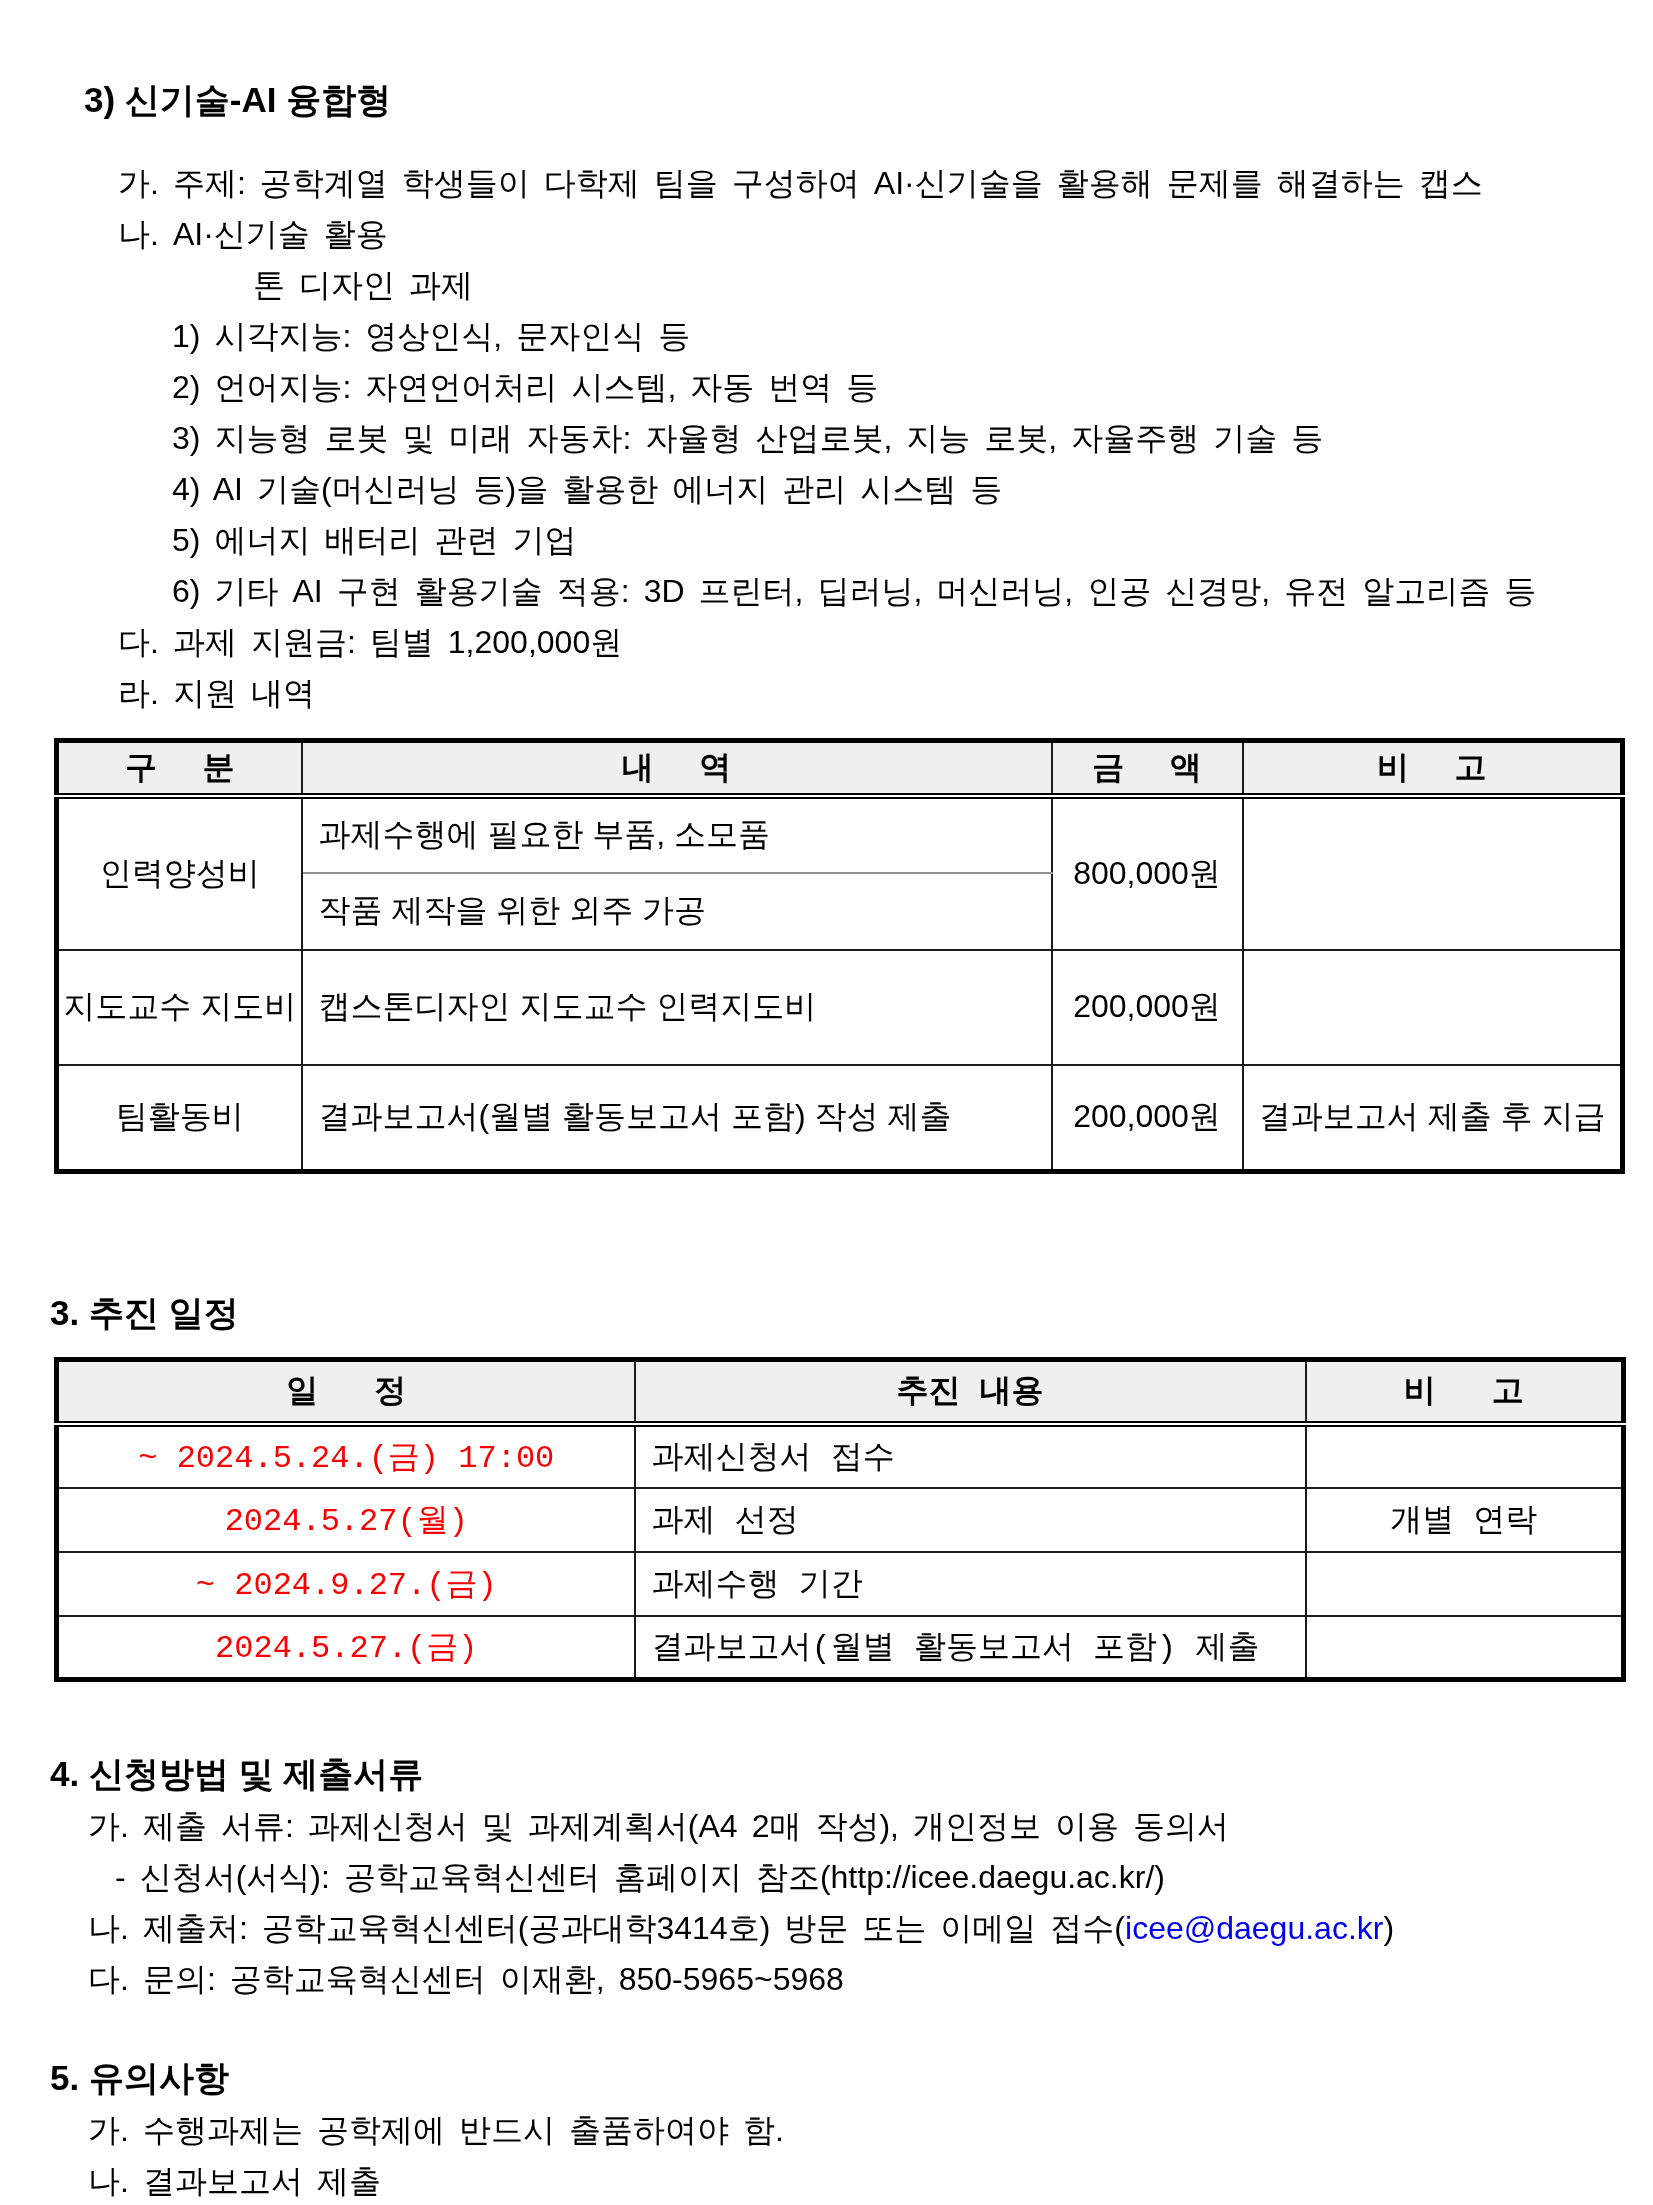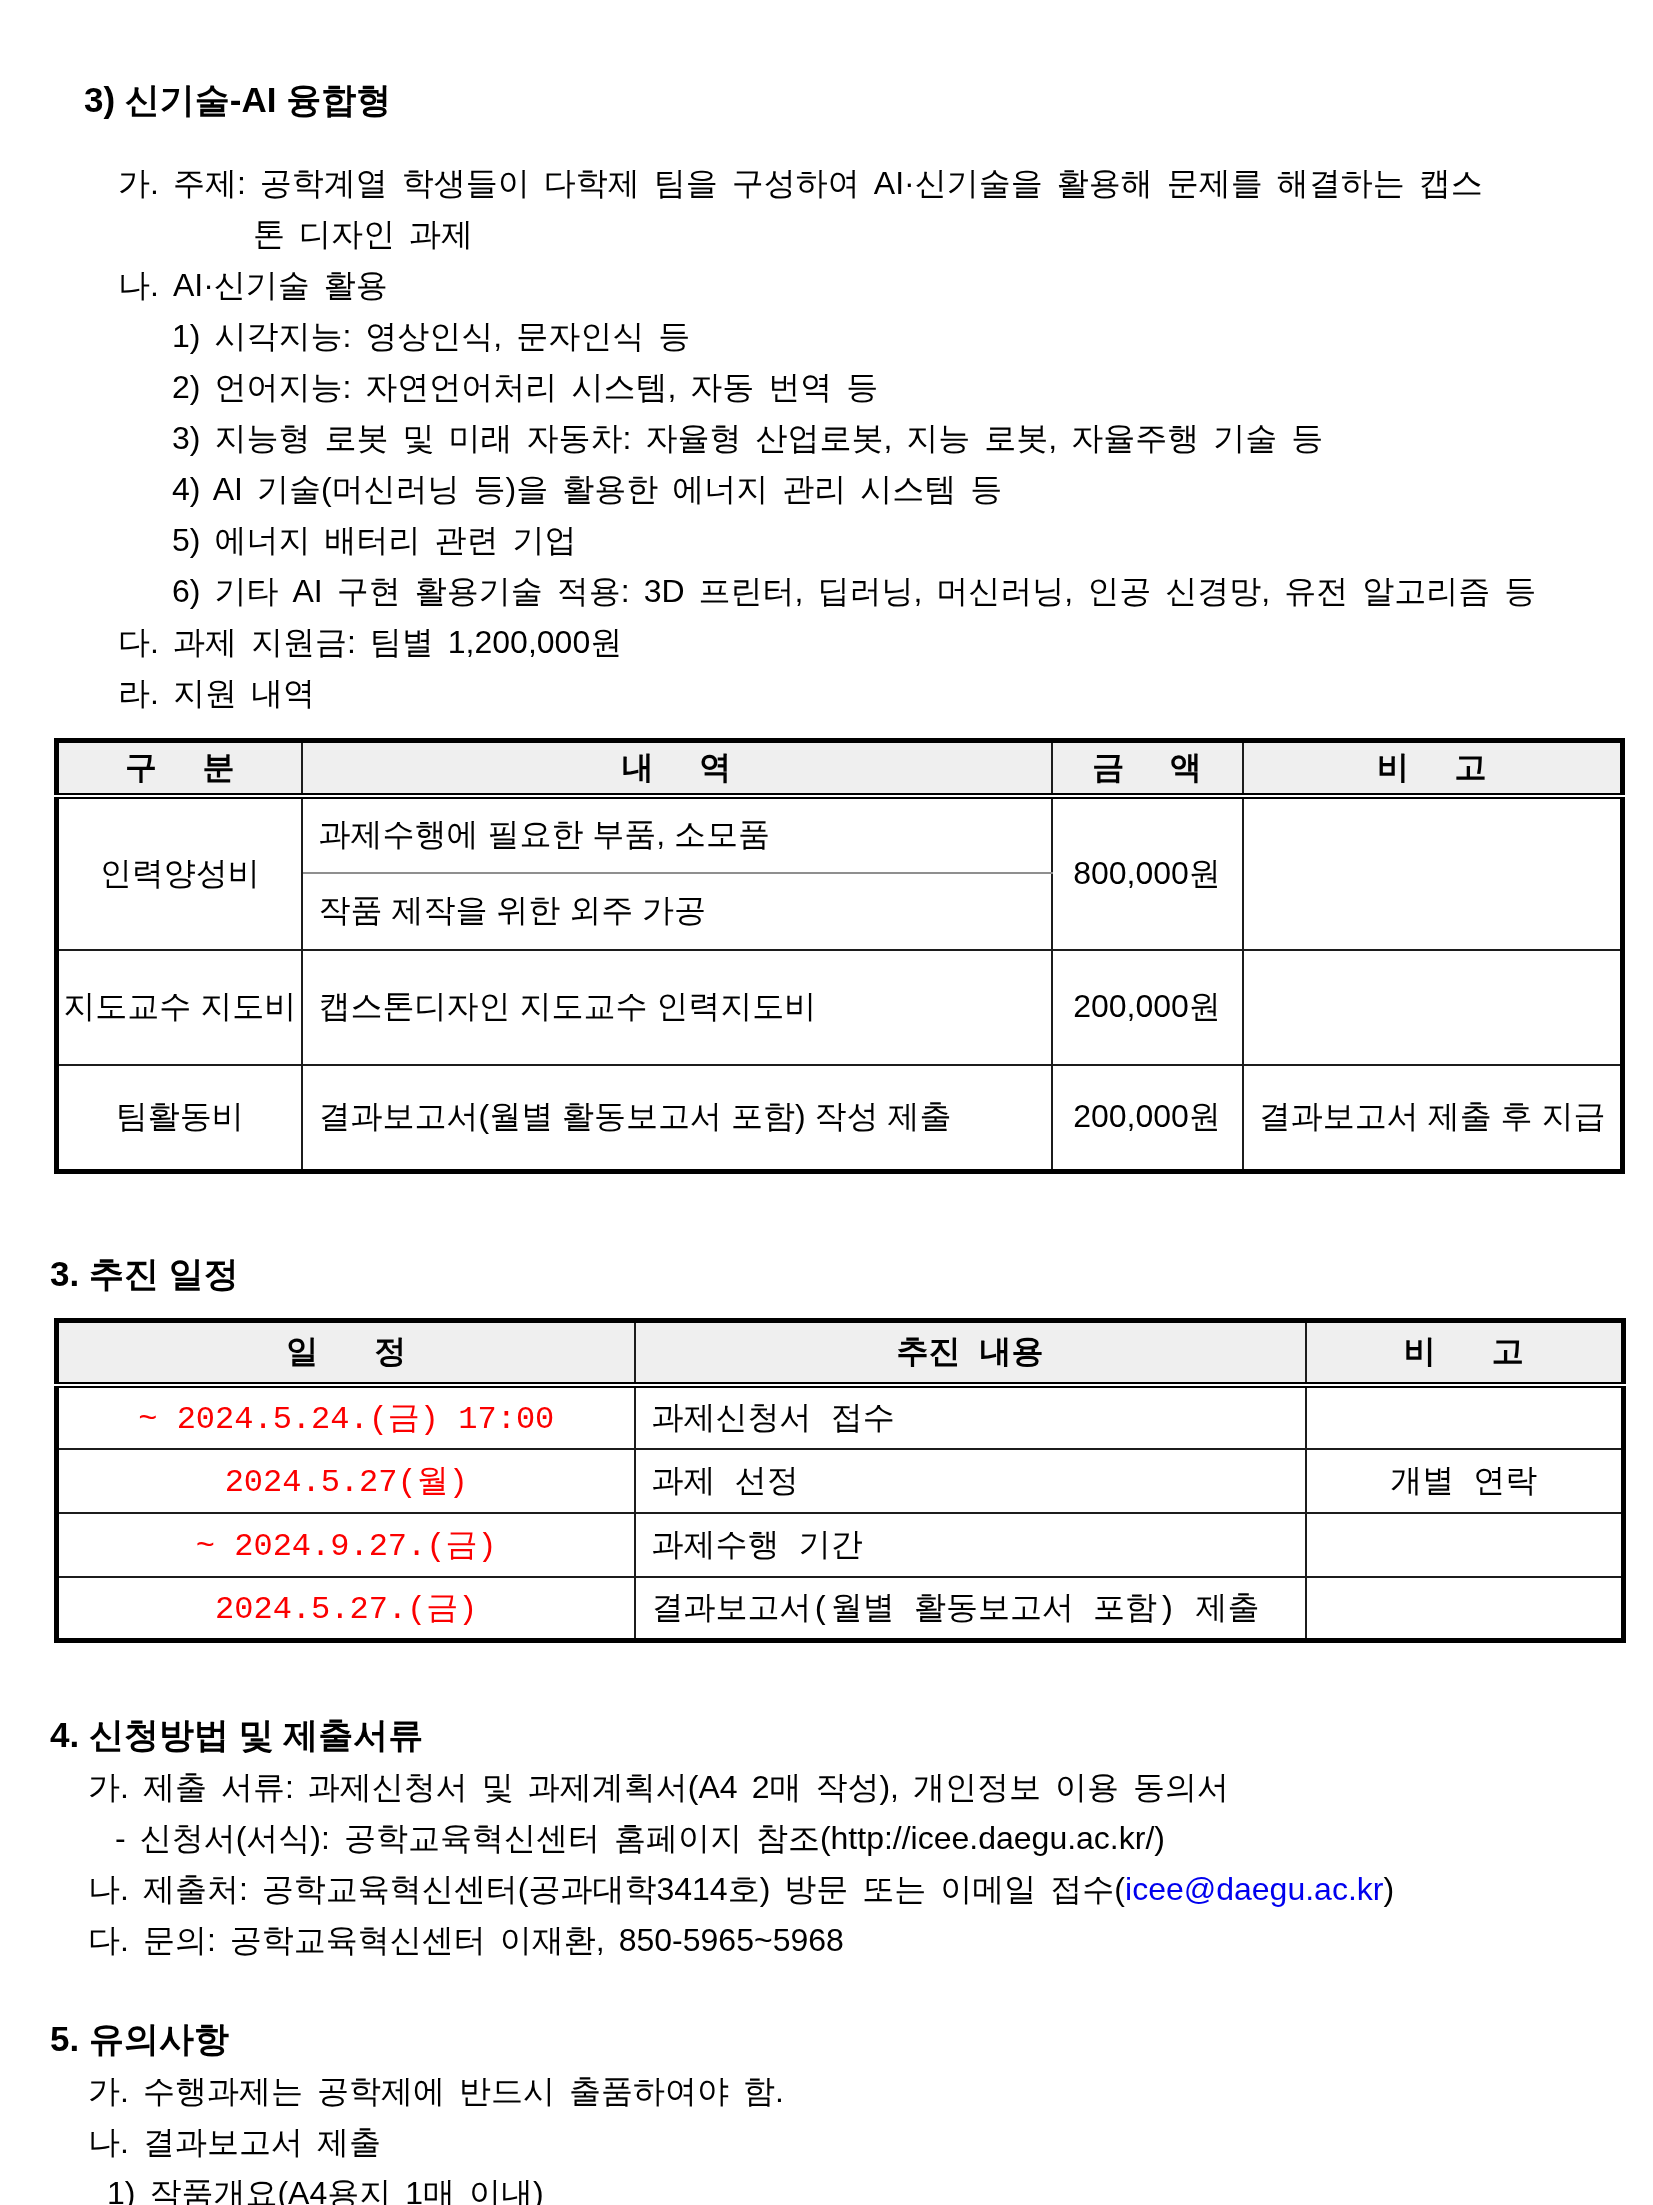--- a/index.html
+++ b/index.html
@@ -37,21 +37,21 @@
     line-height:54px;
     white-space:nowrap;
   }
   .l1{margin-left:118px;}
   .l1-cont{margin-left:253px;}
   .l2{margin-left:172px;}
   .l4{margin-left:88px;}
   .l4-dash{margin-left:115px;}
   .l4-num{margin-left:107px;}
   .mt40{margin-top:31px;}
-  .mt95{margin-top:73px;}
+  .mt95{margin-top:112px;}
   .mt85{margin-top:65px;}
   .mt60{margin-top:46px;}
 
   table{
     border-collapse:collapse;
     table-layout:fixed;
     margin-left:54px;
     width:1566px;
     border:5.4px solid #000;
   }
@@ -95,23 +95,23 @@
     cursor:pointer;
   }
 </style>
 </head>
 <body>
 
 <div>
   <div class="h-sub">3) 신기술-AI 융합형</div>
 
   <div class="line l1 mt40">가. 주제: 공학계열 학생들이 다학제 팀을 구성하여 AI·신기술을 활용해 문제를 해결하는 캡스</div>
+  <div class="line l1">나. AI·신기술 활용</div>
+
   <div class="line l1-cont">톤 디자인 과제</div>
-
-  <div class="line l1">나. AI·신기술 활용</div>
 
   <div class="line l2">1) 시각지능: 영상인식, 문자인식 등</div>
   <div class="line l2">2) 언어지능: 자연언어처리 시스템, 자동 번역 등</div>
   <div class="line l2">3) 지능형 로봇 및 미래 자동차: 자율형 산업로봇, 지능 로봇, 자율주행 기술 등</div>
   <div class="line l2">4) AI 기술(머신러닝 등)을 활용한 에너지 관리 시스템 등</div>
   <div class="line l2">5) 에너지 배터리 관련 기업</div>
   <div class="line l2">6) 기타 AI 구현 활용기술 적용: 3D 프린터, 딥러닝, 머신러닝, 인공 신경망, 유전 알고리즘 등</div>
 
   <div class="line l1">다. 과제 지원금: 팀별 1,200,000원</div>
   <div class="line l1">라. 지원 내역</div>

